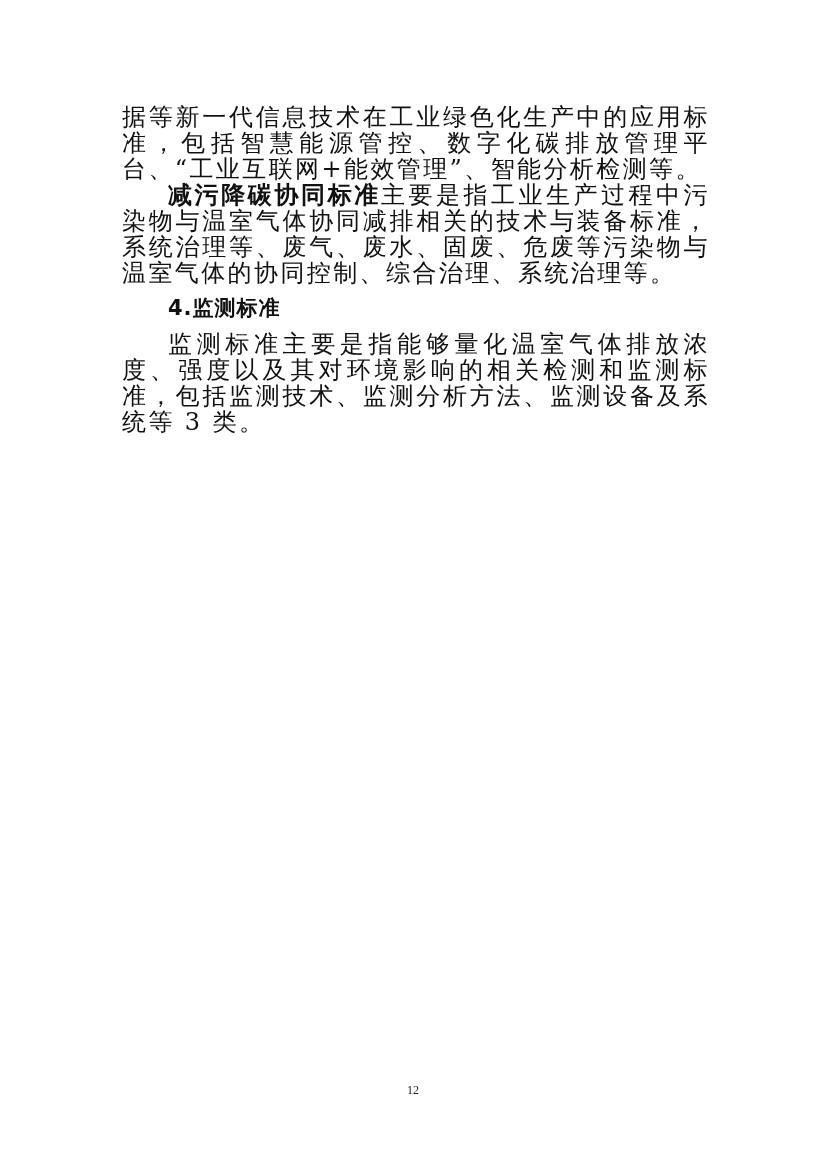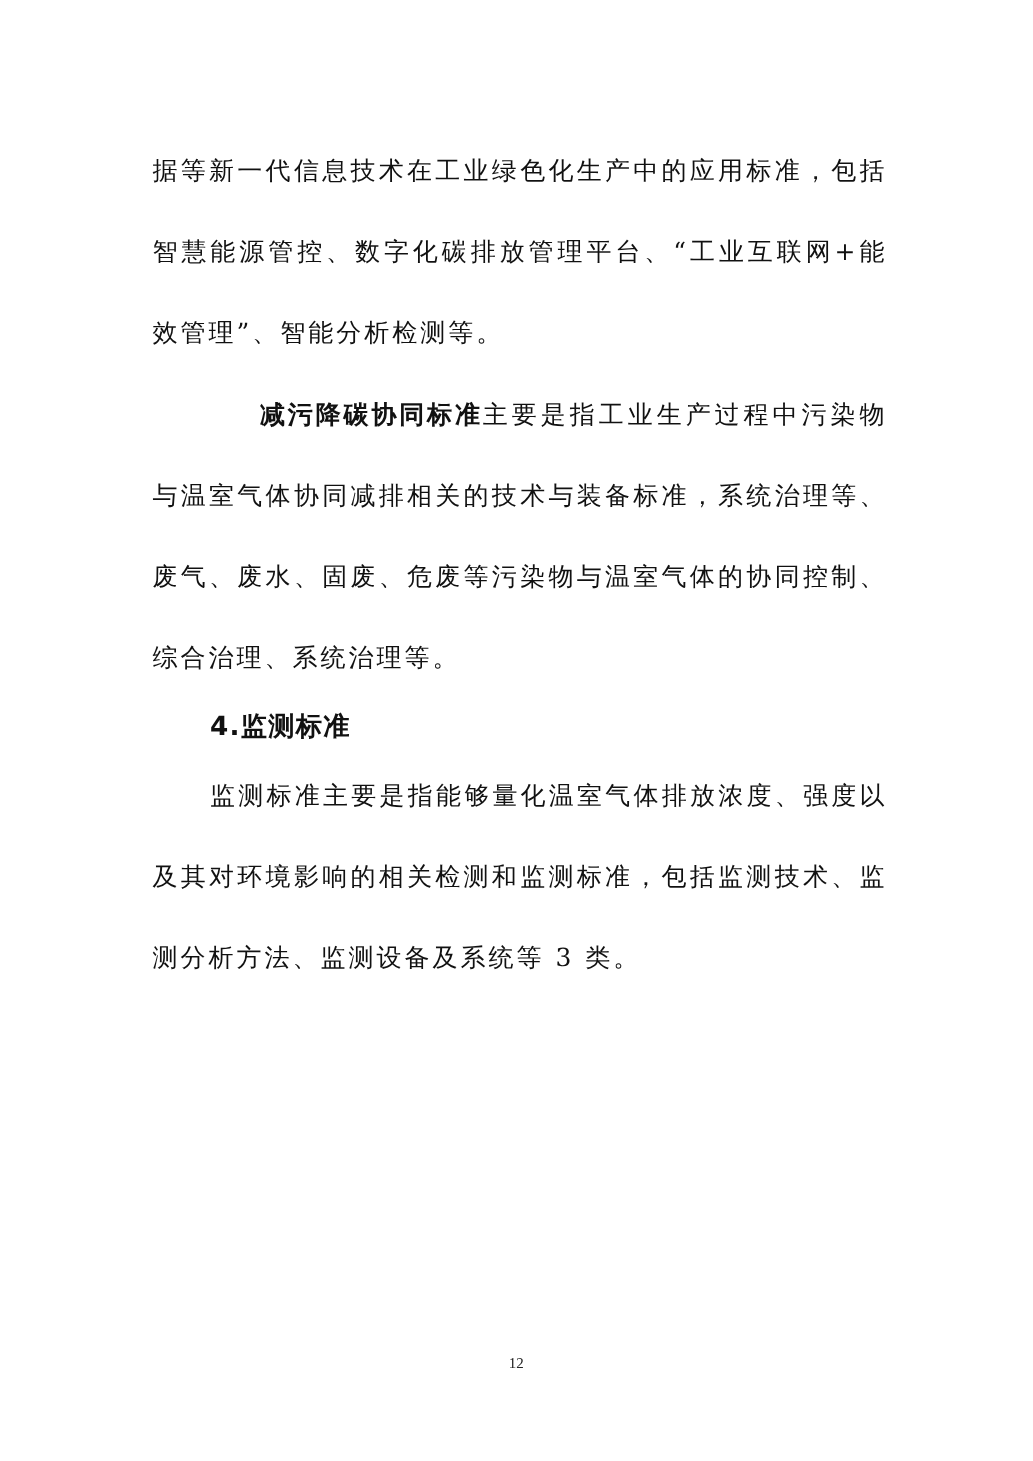--- a/index.html
+++ b/index.html
@@ -15,35 +15,34 @@
       font-family: "DejaVu Serif", "Liberation Serif", serif;
       color: #111111;
     }
     .page-content {
       position: absolute;
       left: 122px;
       top: 104px;
       width: 588px;
     }
     .para {
-      font-size: 20px;
-      line-height: 65px;
+      font-size: 24px;
+      line-height: 26px;
       margin: 0;
       letter-spacing: 2.4px;
       text-align: justify;
       text-align-last: left;
     }
     .para.indent {
       text-indent: 46px;
     }
     .bold {
       font-weight: bold;
       font-family: "DejaVu Sans", "Liberation Sans", sans-serif;
       letter-spacing: 1.5px;
-      margin-left: 40px;
     }
     .heading {
       font-size: 21px;
       line-height: 45px;
       margin: 0;
       padding-left: 46px;
       font-weight: bold;
       font-family: "DejaVu Sans", "Liberation Sans", sans-serif;
       letter-spacing: 1px;
     }

